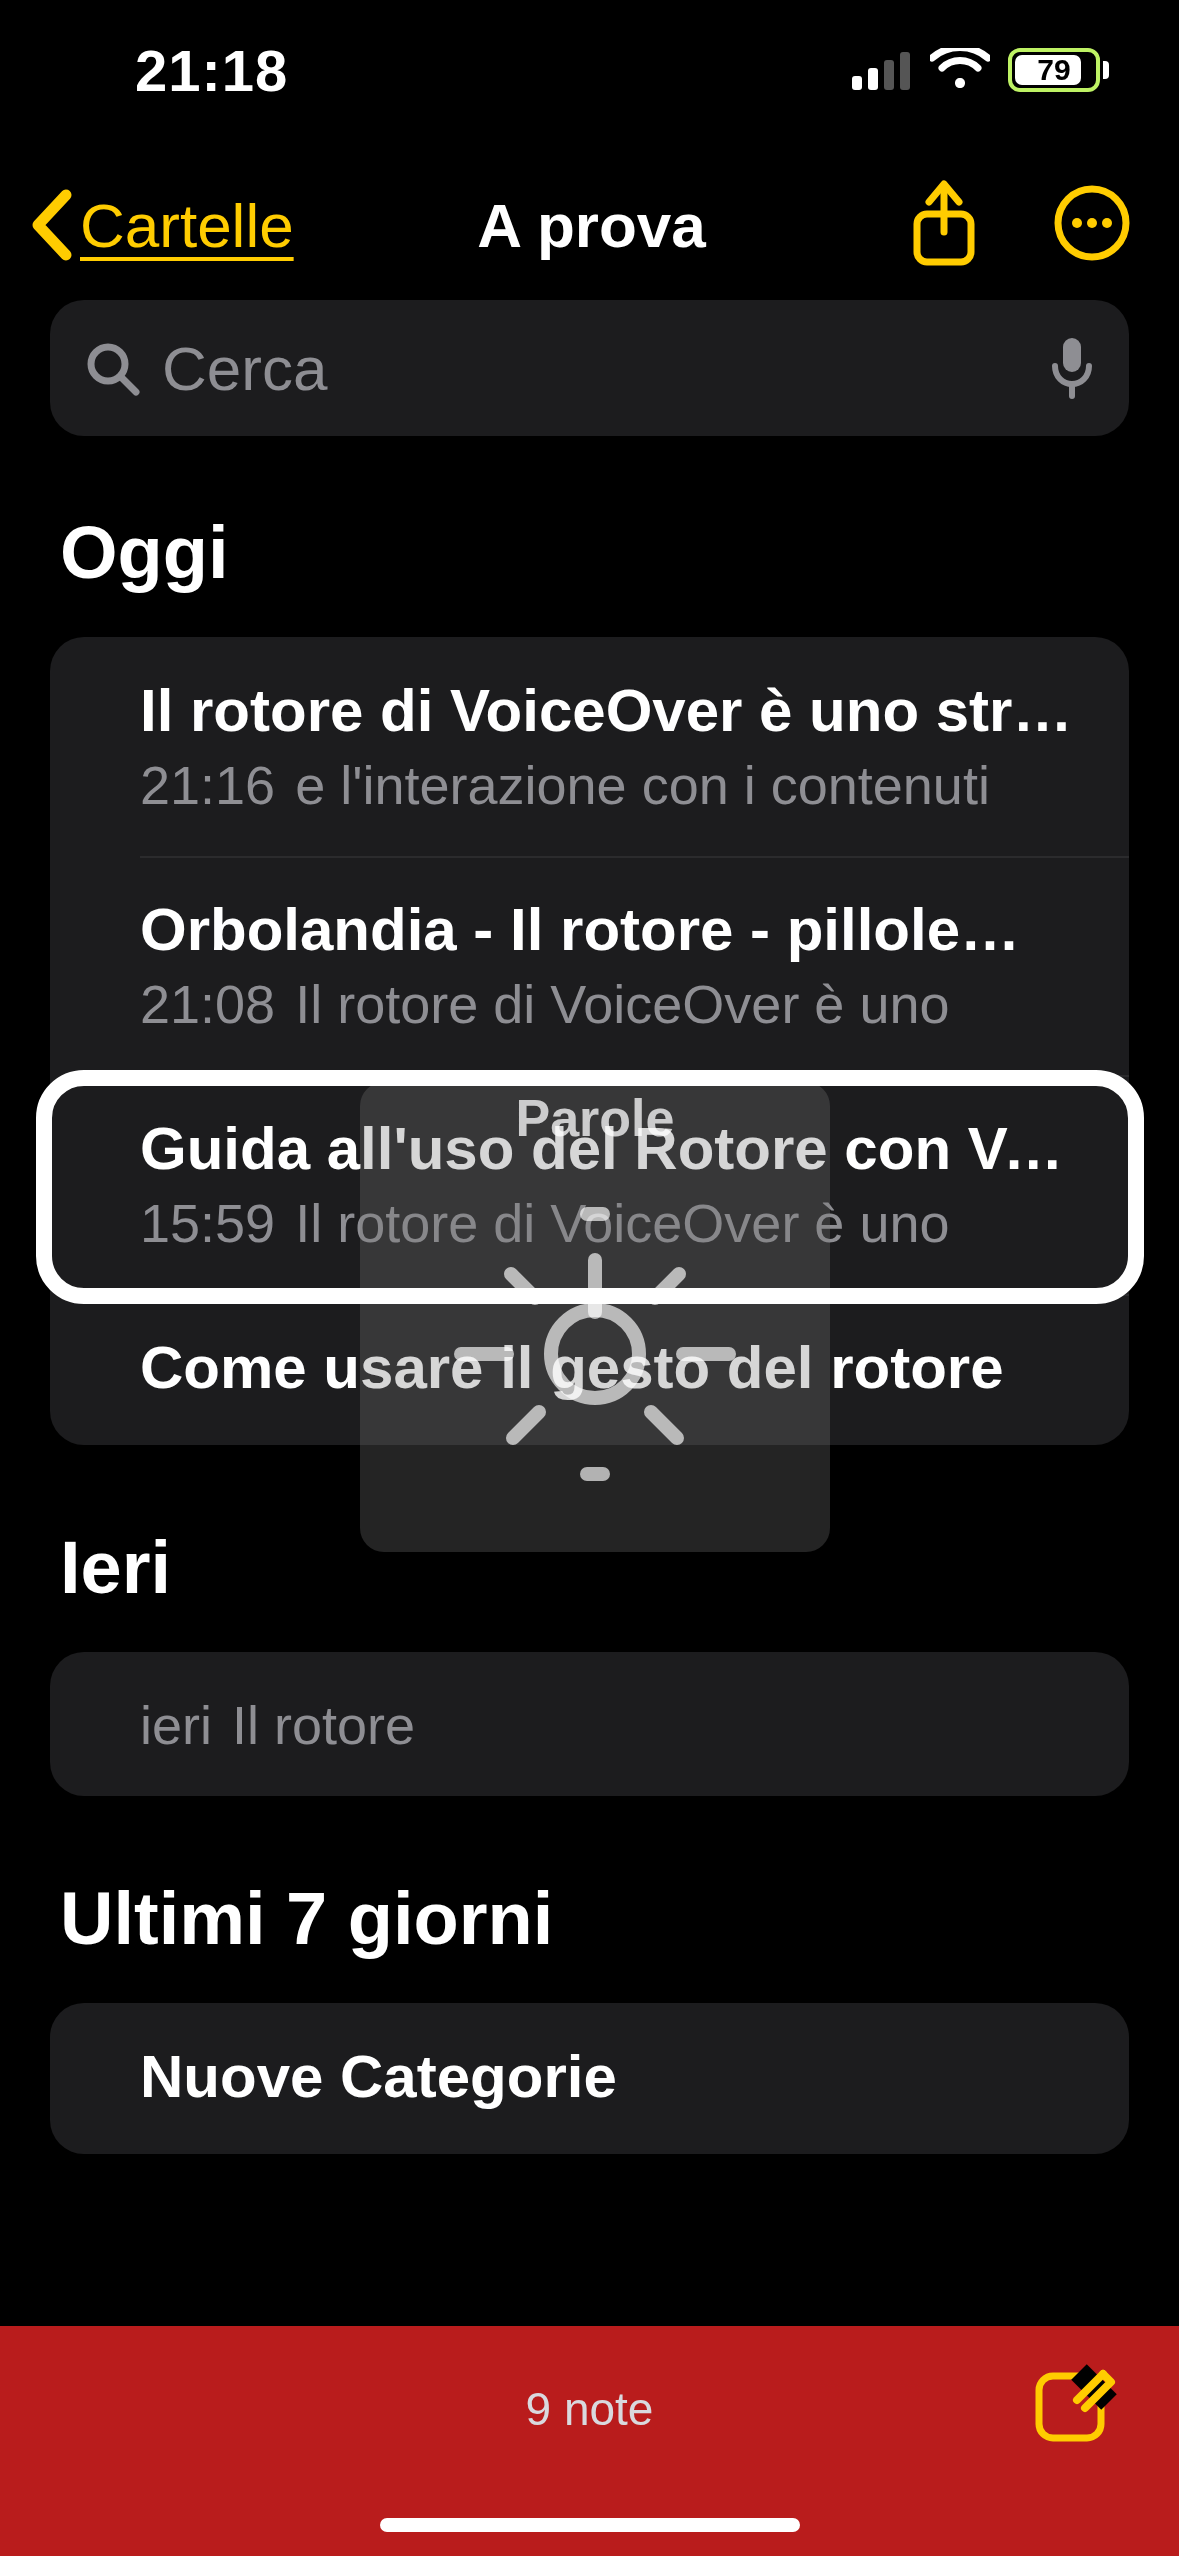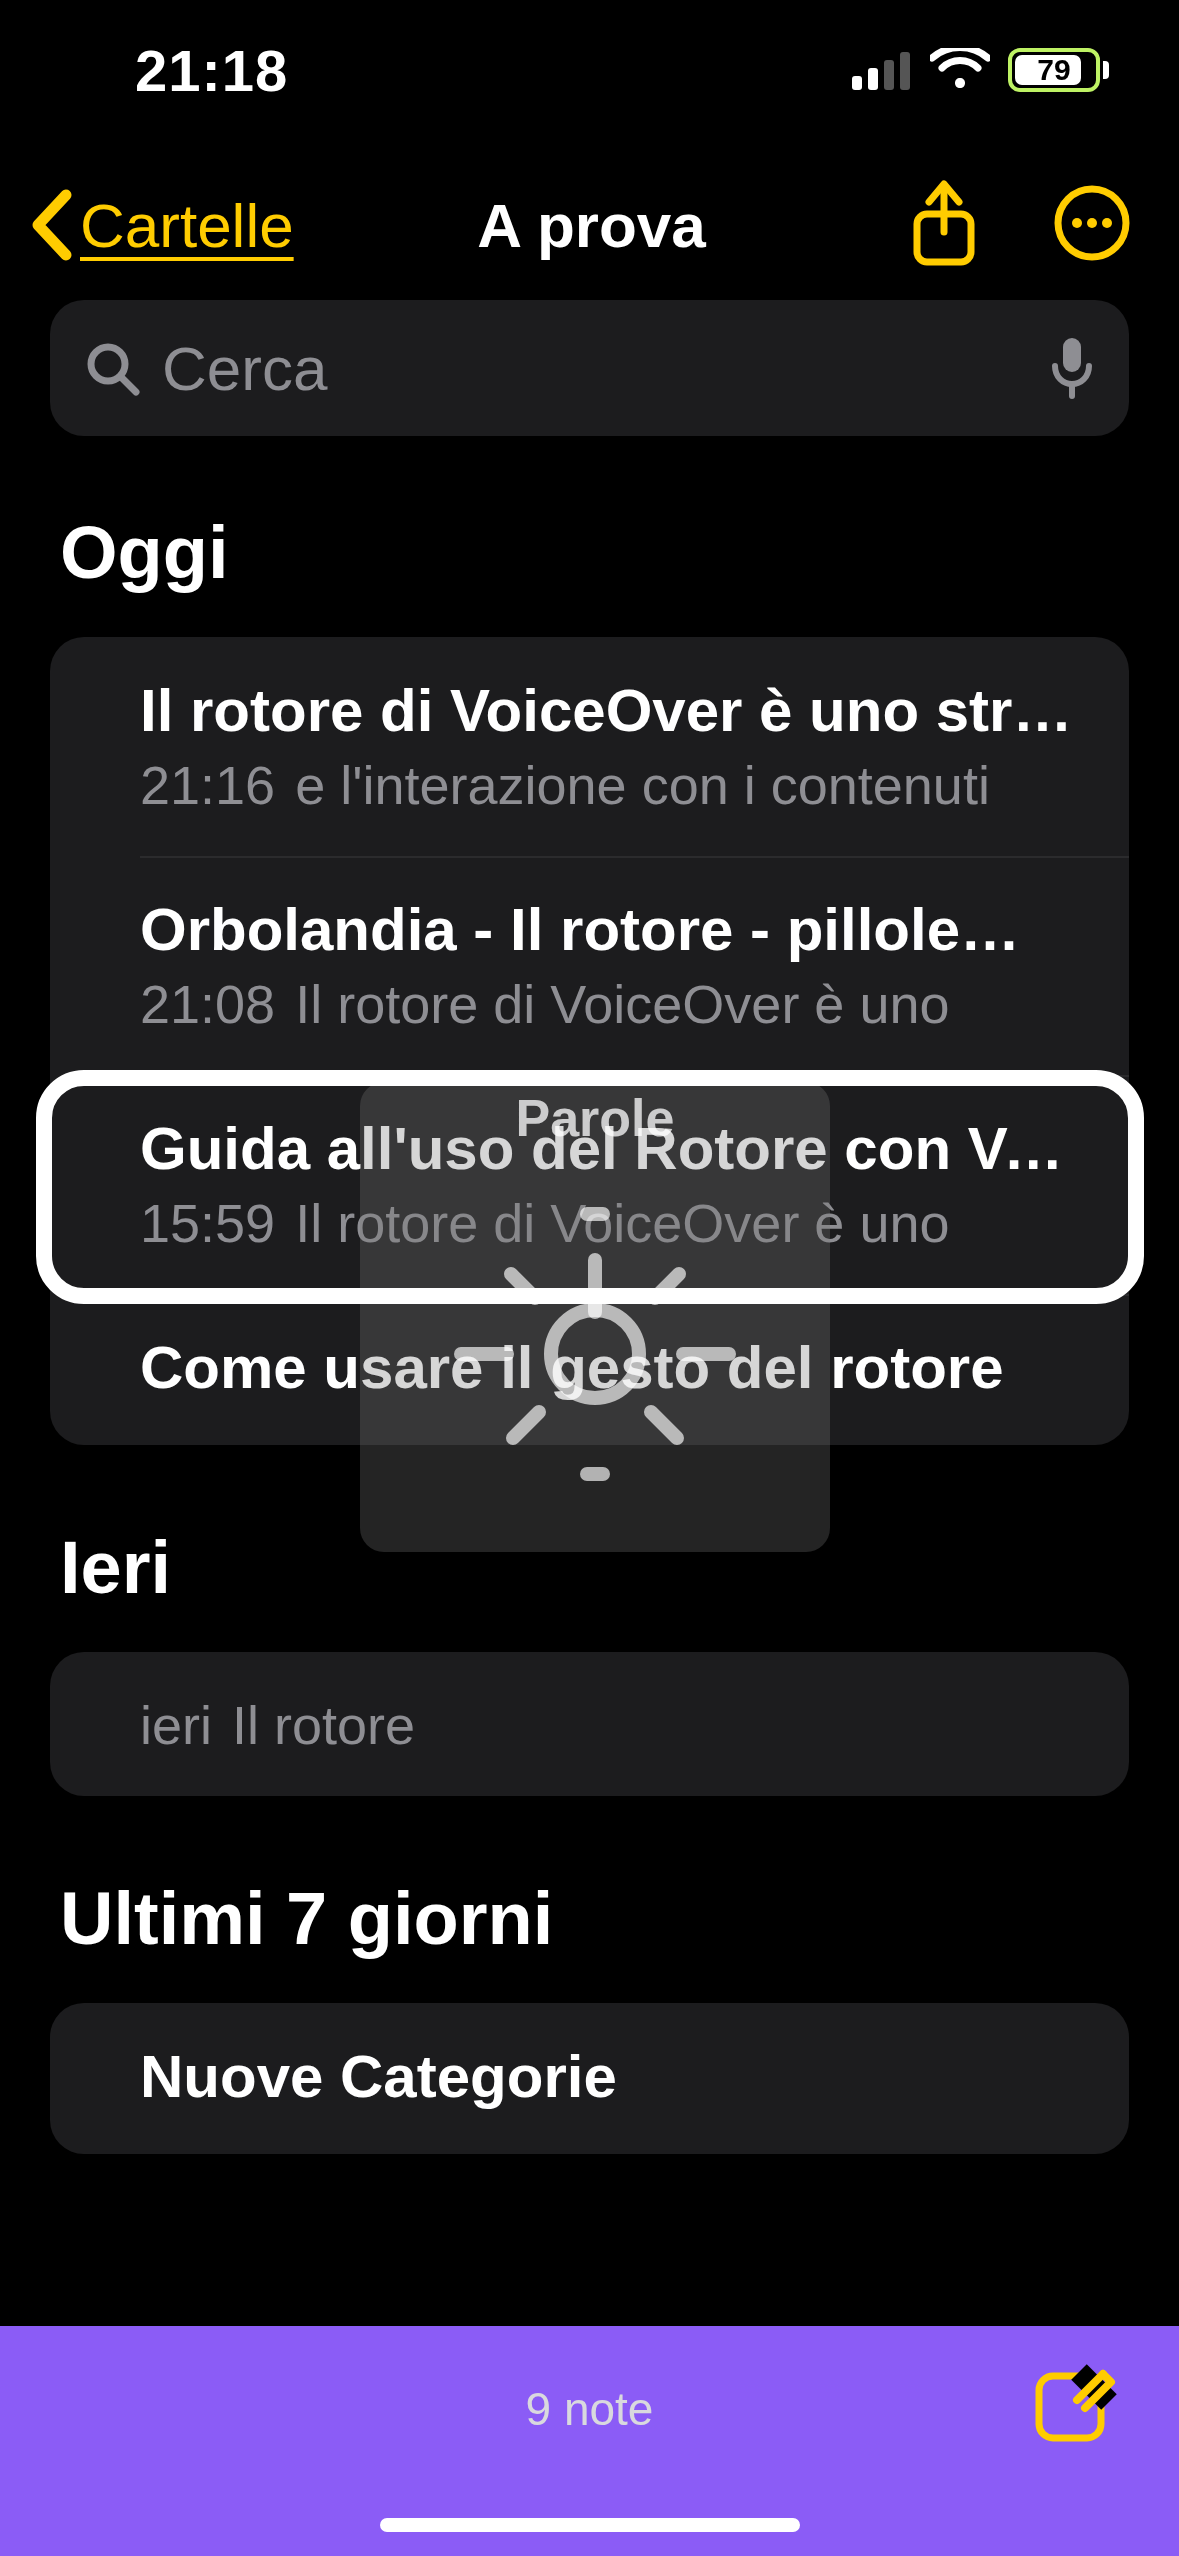--- a/index.html
+++ b/index.html
@@ -199,21 +199,21 @@
     padding-top: 6px;
     margin-top: 42px;
   }
   .rotor svg { margin-top: 6px; }
 
   
   .toolbar {
     position: absolute;
     left: 0; right: 0; bottom: 0;
     height: 230px;
-    background: #8b5cf6;
+    background: #b91c1c;
     display: flex;
     align-items: flex-start;
     justify-content: center;
     padding-top: 56px;
   }
   .toolbar-count {
     font-size: 46px;
     color: #d9d9de;
   }
   .compose {

